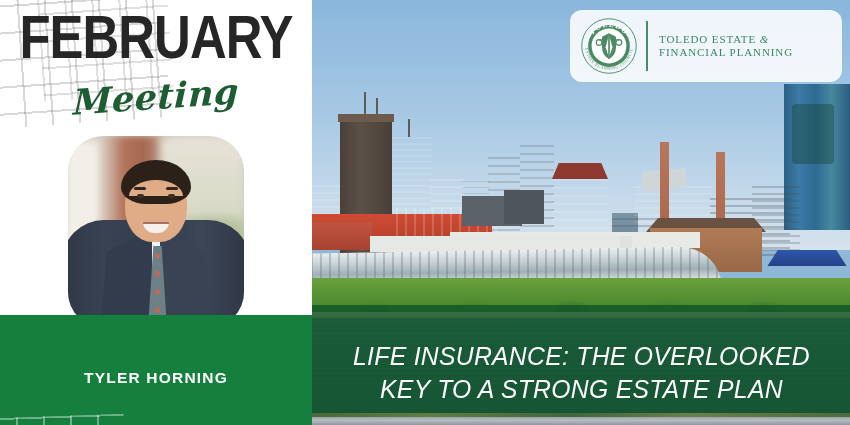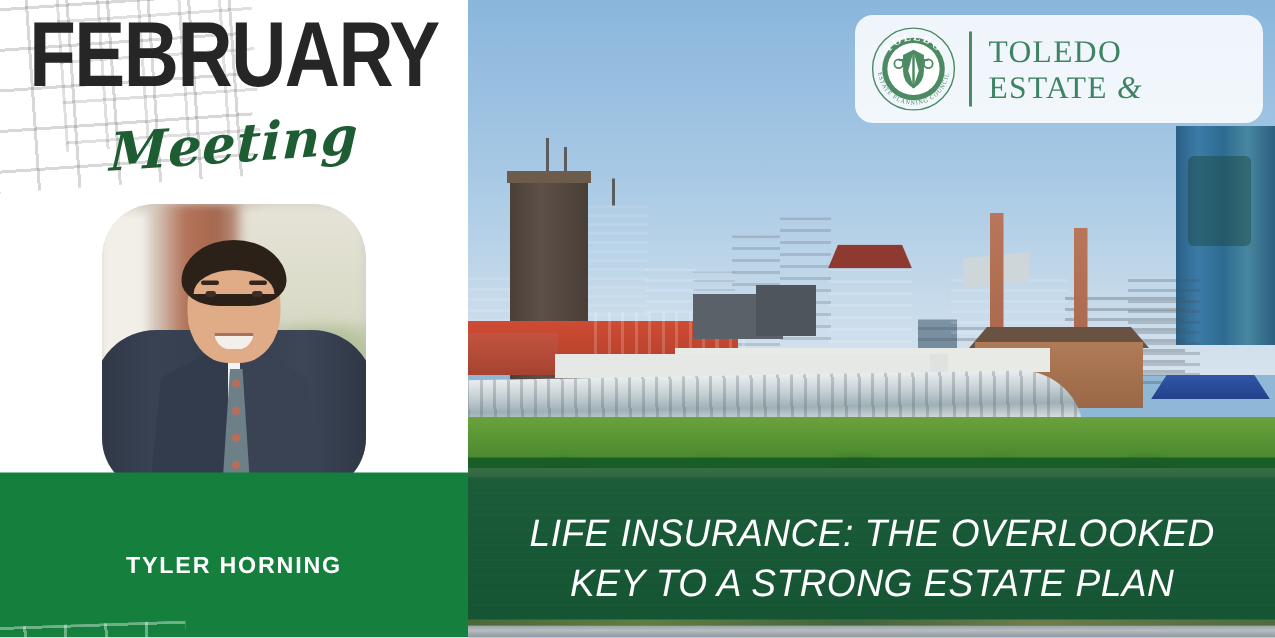--- a/index.html
+++ b/index.html
@@ -474,21 +474,21 @@
   .logo-divider {
     width: 2px;
     height: 50px;
     background: #4b8a62;
     margin: 0 11px 0 8px;
     flex: 0 0 2px;
   }
   .logo-text {
     font-family: "Liberation Serif", serif;
     color: #3f8462;
-    font-size: 21px;
+    font-size: 11px;
     line-height: 1.16;
     letter-spacing: 0.9px;
     font-weight: 400;
   }
   .logo-text .amp { font-style: italic; }
 </style>
 </head>
 <body>
 
 <div class="canvas">
@@ -605,16 +605,17 @@
             <textPath href="#arcTop" startOffset="50%" text-anchor="middle">TOLEDO</textPath>
           </text>
           <text font-family="Liberation Serif, serif" font-size="7" fill="#4b8a62" letter-spacing="1.1">
             <textPath href="#arcBot" startOffset="50%" text-anchor="middle">ESTATE PLANNING COUNCIL</textPath>
           </text>
         </svg>
       </div>
       <div class="logo-divider"></div>
       <div class="logo-text">
         <div><span>TOLEDO ESTATE</span> <span class="amp">&amp;</span></div>
+        <div>FINANCIAL PLANNING</div>
       </div>
     </div>
   </div>
 </div>
 
 </body></html>

